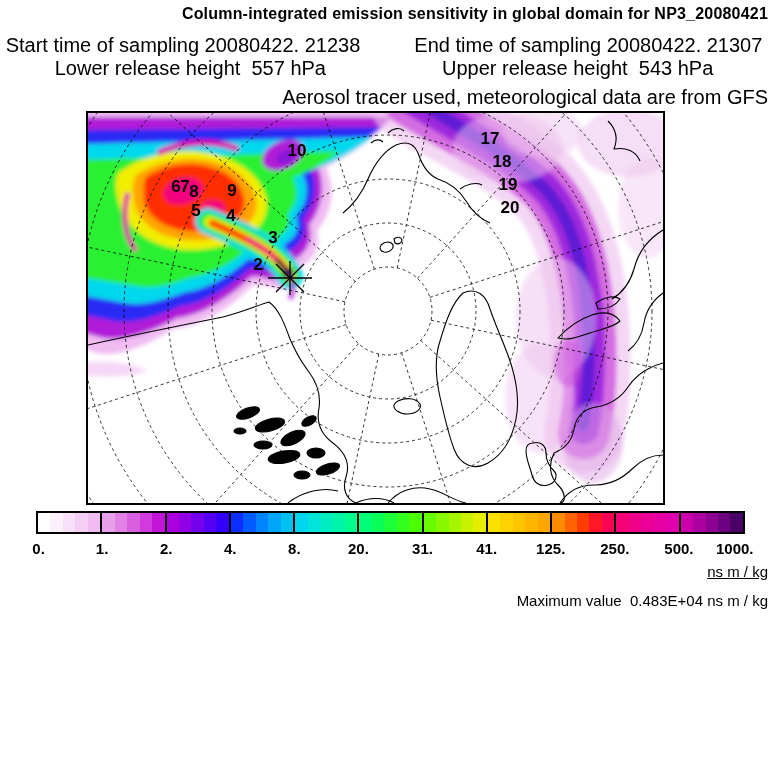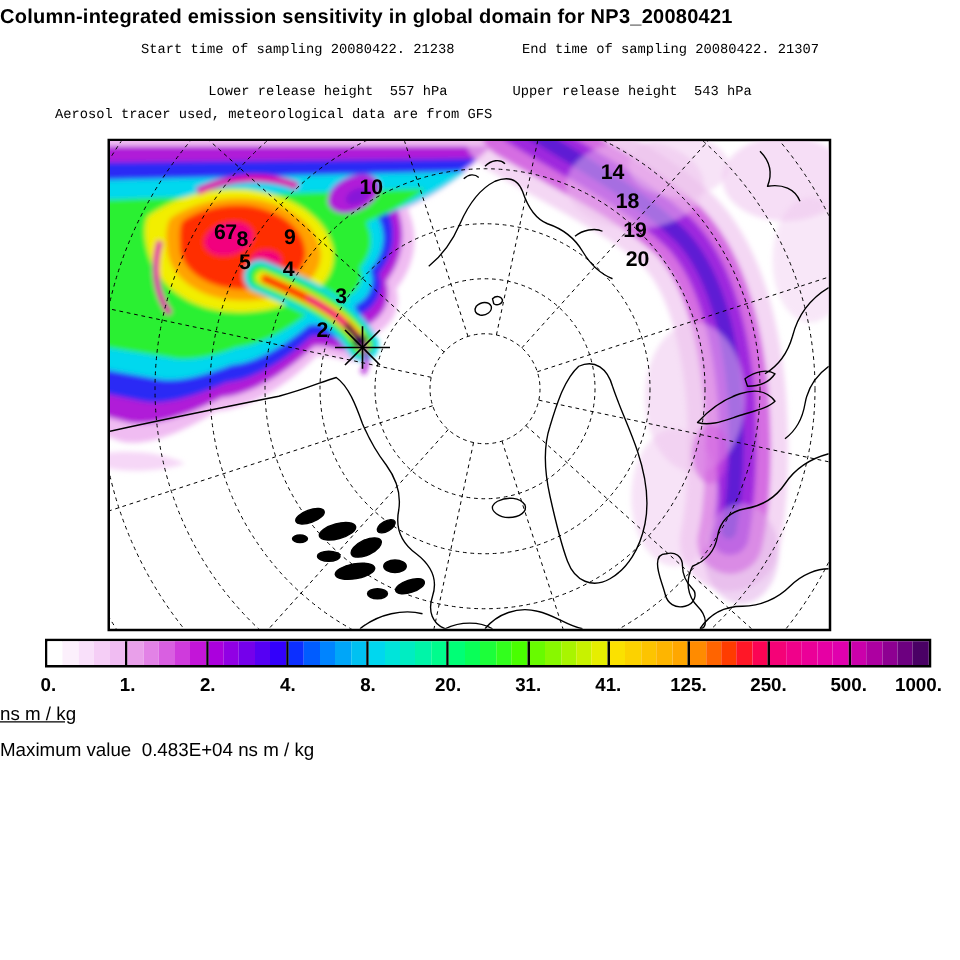--- a/index.html
+++ b/index.html
@@ -1,25 +1,25 @@
 <!DOCTYPE html>
 <html><head>
 <meta charset="utf-8">
 <style>
   html,body{margin:0;padding:0;background:#ffffff;}
   .page{
     position:relative;width:768px;height:768px;background:#ffffff;overflow:hidden;
     font-family:"Liberation Sans", sans-serif;color:#000;
   }
-  .hline{position:absolute;left:0;right:0;text-align:left;white-space:nowrap;}
+  .hline{position:absolute;left:0;right:0;text-align:right;white-space:nowrap;}
   .title{top:5px;font-size:16px;font-weight:bold;letter-spacing:0.2px;}
-  .sub{font-size:11px;font-family:Liberation Mono, monospace;}
+  .sub{font-size:20px;}
   .two-part{display:flex;justify-content:center;}
   .l2{top:34px;}  .l2 .gap{width:54px;}
-  .l3{top:68px;}  .l3 .gap{width:52px;}
+  .l3{top:57px;gap:32px;}  .l3 .gap{width:52px;}
   .l4{top:86px;margin-left:44px;}
   .map{
     position:absolute;left:86px;top:111px;width:575px;height:390px;
     border:2px solid #000;background:#fff;
   }
   .map svg{display:block;}
   .map-overlay{position:absolute;left:0;top:0;width:575px;height:390px;pointer-events:none;}
   .traj-label{
     position:absolute;transform:translate(-50%,-50%);
     font-size:17px;font-weight:bold;line-height:1;color:#000;
@@ -192,21 +192,21 @@
     <div class="map-overlay" id="traj-layer">
         <div class="traj-label" style="left: 170px; top: 151px;">2</div>
         <div class="traj-label" style="left: 185px; top: 124px;">3</div>
         <div class="traj-label" style="left: 143px; top: 102px;">4</div>
         <div class="traj-label" style="left: 108px; top: 97px;">5</div>
         <div class="traj-label" style="left: 88px; top: 73px;">6</div>
         <div class="traj-label" style="left: 97px; top: 73px;">7</div>
         <div class="traj-label" style="left: 106px; top: 78px;">8</div>
         <div class="traj-label" style="left: 144px; top: 77px;">9</div>
         <div class="traj-label" style="left: 209px; top: 37px;">10</div>
-        <div class="traj-label" style="left: 402px; top: 25px;">14</div>
+        <div class="traj-label" style="left: 402px; top: 25px;">17</div>
         <div class="traj-label" style="left: 414px; top: 48px;">18</div>
         <div class="traj-label" style="left: 420px; top: 71px;">19</div>
         <div class="traj-label" style="left: 422px; top: 94px;">20</div>
       </div>
   </div>
 
   <div class="colorbar" id="colorbar">
       <div class="cb-seg">
         <div class="cb-cell" style="background: rgb(255, 255, 255);"></div>
         <div class="cb-cell" style="background: rgb(252, 240, 252);"></div>

